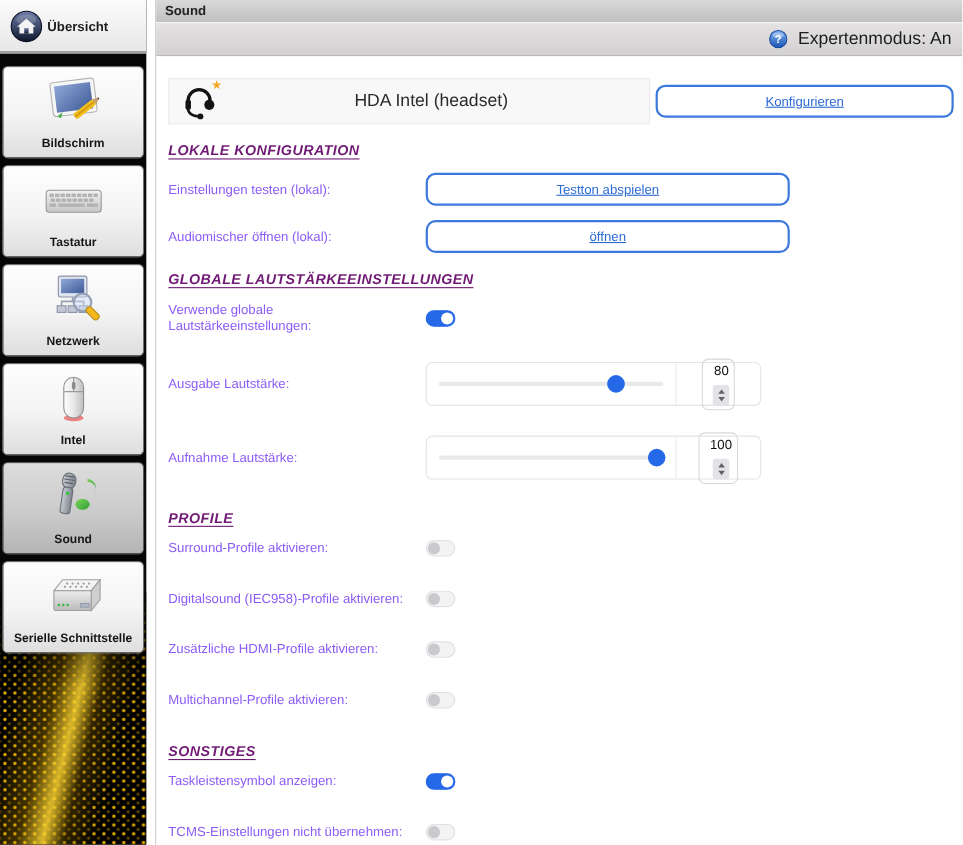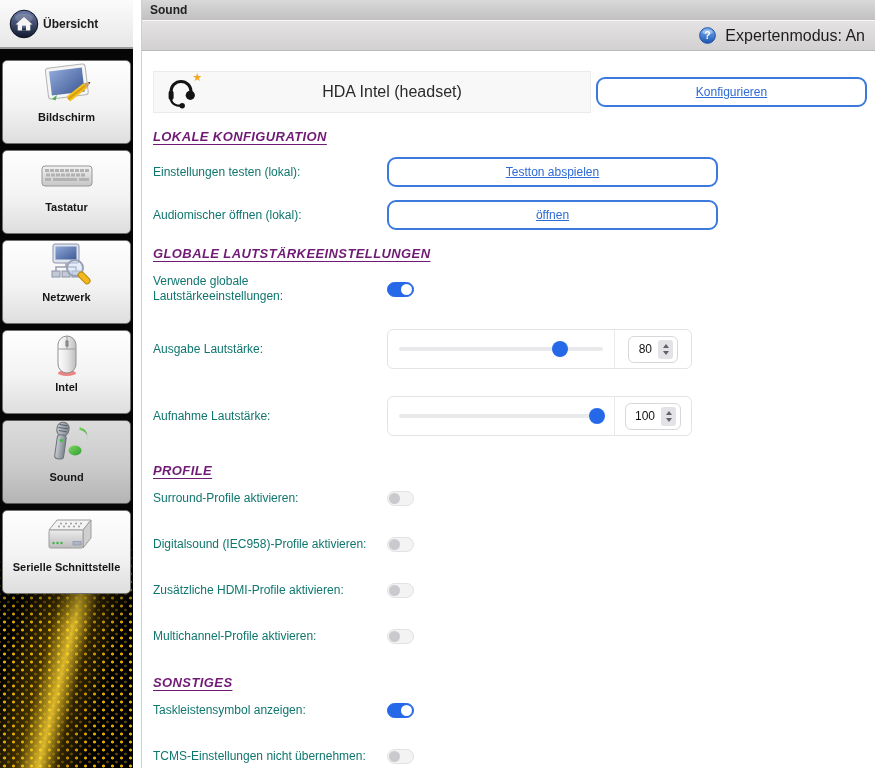--- a/index.html
+++ b/index.html
@@ -18,21 +18,21 @@
       #000;
     background-size:auto,auto,9px 8px,9px 8px;
     background-position:0 0,0 0,0 0,4px 4px;}
   .overview{height:47px;background:linear-gradient(#fbfbfb,#e7e7e7);border-bottom:2px solid #9c9c9c;
     display:flex;align-items:center;gap:4px;padding-left:9px;cursor:pointer;}
   .overview-label{font-size:12px;font-weight:700;color:#1d1d1d;}
   .sb-items{position:relative;padding:11px 2px 0 2px;}
   .sb-btn{height:84px;margin-bottom:6px;border:1px solid #6f6f6f;border-radius:5px;
     background:linear-gradient(#fefefe 0%,#f3f3f3 55%,#dedede 100%);
     display:flex;flex-direction:column;align-items:center;justify-content:flex-end;
-    padding-bottom:20px;box-sizing:border-box;cursor:pointer;}
+    padding-bottom:6px;box-sizing:border-box;cursor:pointer;}
   .sb-btn.selected{background:linear-gradient(#dcdcdc 0%,#cbcbcb 55%,#b4b4b4 100%);border-color:#585858;}
   .sb-ico{flex:1;display:flex;align-items:center;justify-content:center;}
   .sb-label{font-size:11px;font-weight:700;color:#161616;line-height:12px;text-align:center;}
 
   
   .main{position:absolute;left:141px;top:0;width:734px;height:768px;border-left:1px solid #cfcfcf;box-sizing:border-box;background:#fff;}
   .tabbar{height:20px;background:linear-gradient(#d9d9d9,#c2c0c0);border-bottom:1px solid #f6f6f6;
     display:flex;align-items:center;padding-left:8px;}
   .tab-title{font-size:12px;font-weight:700;color:#222;}
   .toolbar{height:29px;background:linear-gradient(#e4e2e2,#d2d0d0);border-bottom:1px solid #b9b9b9;
@@ -52,21 +52,21 @@
   .btn-outline{height:30px;border:2px solid #3b79dd;border-radius:9px;background:#fff;color:#2d6bd5;
     font-size:12px;display:flex;align-items:center;justify-content:center;cursor:pointer;box-sizing:border-box;
     font-family:"Liberation Sans",sans-serif;text-decoration:underline;}
   .configure{width:271px;}
 
   
   .sec-title{font-size:13px;font-weight:700;letter-spacing:.4px;color:#701a75;
     text-decoration:underline;text-underline-offset:3px;margin:16px 0 13px 0;font-style:italic;}
   .sec-title.tall{margin-top:22px;}
   .row{display:flex;align-items:center;margin-bottom:13px;}
-  .row-label{width:234px;padding-right:12px;box-sizing:border-box;font-size:12px;color:#0f766e;line-height:15px;}
+  .row-label{width:234px;padding-right:12px;box-sizing:border-box;font-size:12px;color:#8b5cf6;line-height:15px;}
   .ctl-btn{width:331px;}
   .row-toggle{min-height:14px;margin-bottom:31px;}
   .row-useglobal{min-height:28px;margin-bottom:25px;}
   .row-slider{margin-bottom:27px;}
 
   
   .toggle{width:25px;height:13px;border-radius:8px;background:#f3f3f4;border:1px solid #e1e1e3;
     position:relative;cursor:pointer;box-sizing:content-box;flex:none;}
   .toggle .knob{position:absolute;top:1px;left:1px;width:11px;height:11px;border-radius:50%;background:#cacace;}
   .toggle.on{background:#2569e8;border-color:#2569e8;}
@@ -74,21 +74,21 @@
 
   
   .slider-box{width:305px;height:40px;background:#fff;border:1px solid #e4e4e7;border-radius:6px;
     display:flex;box-sizing:border-box;}
   .slider-area{flex:1;display:flex;align-items:center;padding:0 11px;border-right:1px solid #e9e9ec;}
   .track{position:relative;flex:1;height:4px;border-radius:2px;background:#e9e9ec;cursor:pointer;}
   .thumb{position:absolute;left:var(--p);top:50%;transform:translate(-50%,-50%);
     width:16px;height:16px;border-radius:50%;background:#2569e8;cursor:grab;}
   .num-area{width:76px;display:flex;align-items:center;justify-content:center;}
   .num-box{display:flex;align-items:center;gap:6px;border:1px solid #d7d7dc;border-radius:6px;
-    padding:3px 4px 3px 9px;cursor:text;}
+    padding:3px 4px 3px 9px;cursor:text;flex-direction:column;}
   .num-val{font-size:12px;color:#111;min-width:14px;text-align:right;}
   .spinner{width:15px;height:19px;background:#e2e2e7;border-radius:3px;display:flex;flex-direction:column;
     align-items:center;justify-content:center;gap:3px;cursor:pointer;}
   .chev-up{width:0;height:0;border-left:3.5px solid transparent;border-right:3.5px solid transparent;border-bottom:4px solid #5f6368;}
   .chev-down{width:0;height:0;border-left:3.5px solid transparent;border-right:3.5px solid transparent;border-top:4px solid #5f6368;}
 </style>
 </head>
 <body>
 
 <div class="app">

